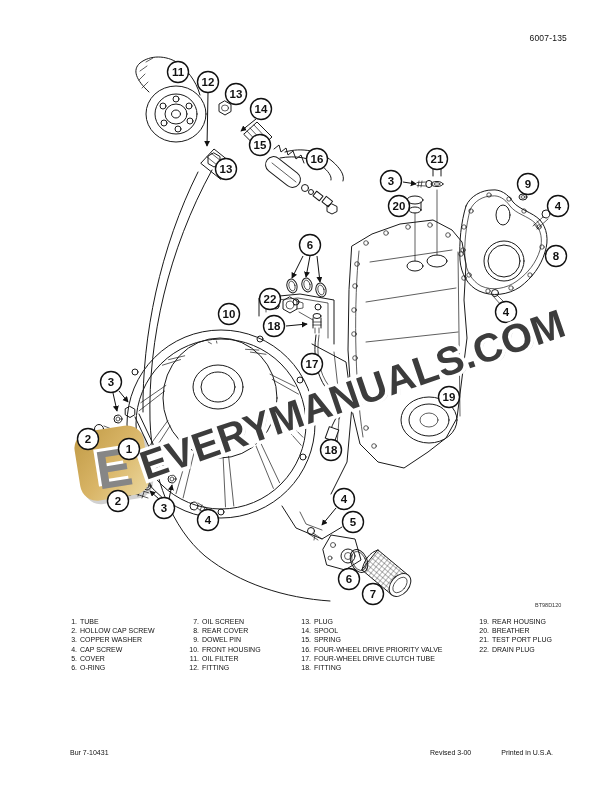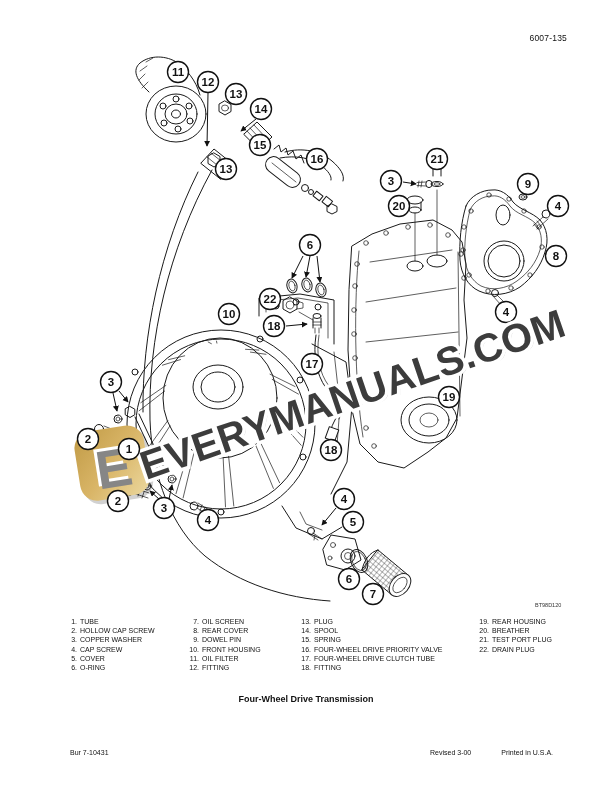--- a/index.html
+++ b/index.html
@@ -531,20 +531,19 @@
           <span class="pnum">21.</span>
           <span class="plabel">TEST PORT PLUG</span>
         </div>
         <div class="prow">
           <span class="pnum">22.</span>
           <span class="plabel">DRAIN PLUG</span>
         </div>
       </div>
     </div>
 
-  <div class="fig-title">Four-Wheel Drive Transmission</div>
 
   <div class="footer-left">Bur 7-10431</div>
   <div class="footer-right">
     <span>Revised 3-00</span>
     <span>Printed in U.S.A.</span>
   </div>
 </div>
 
 </body></html>

